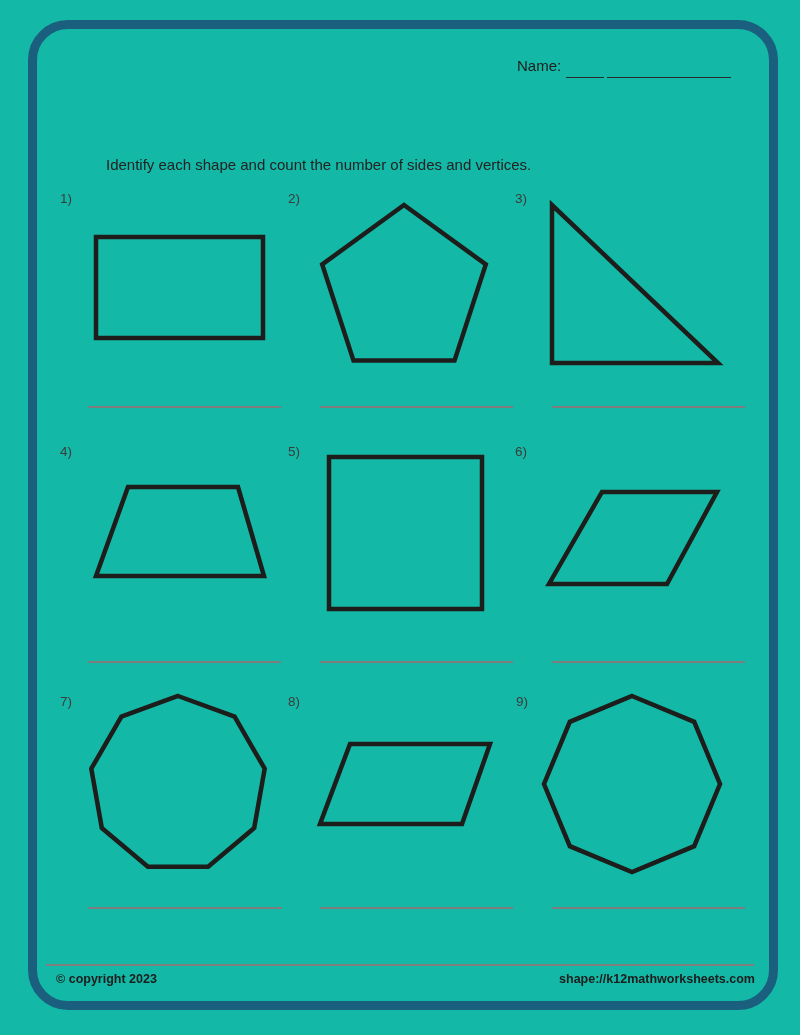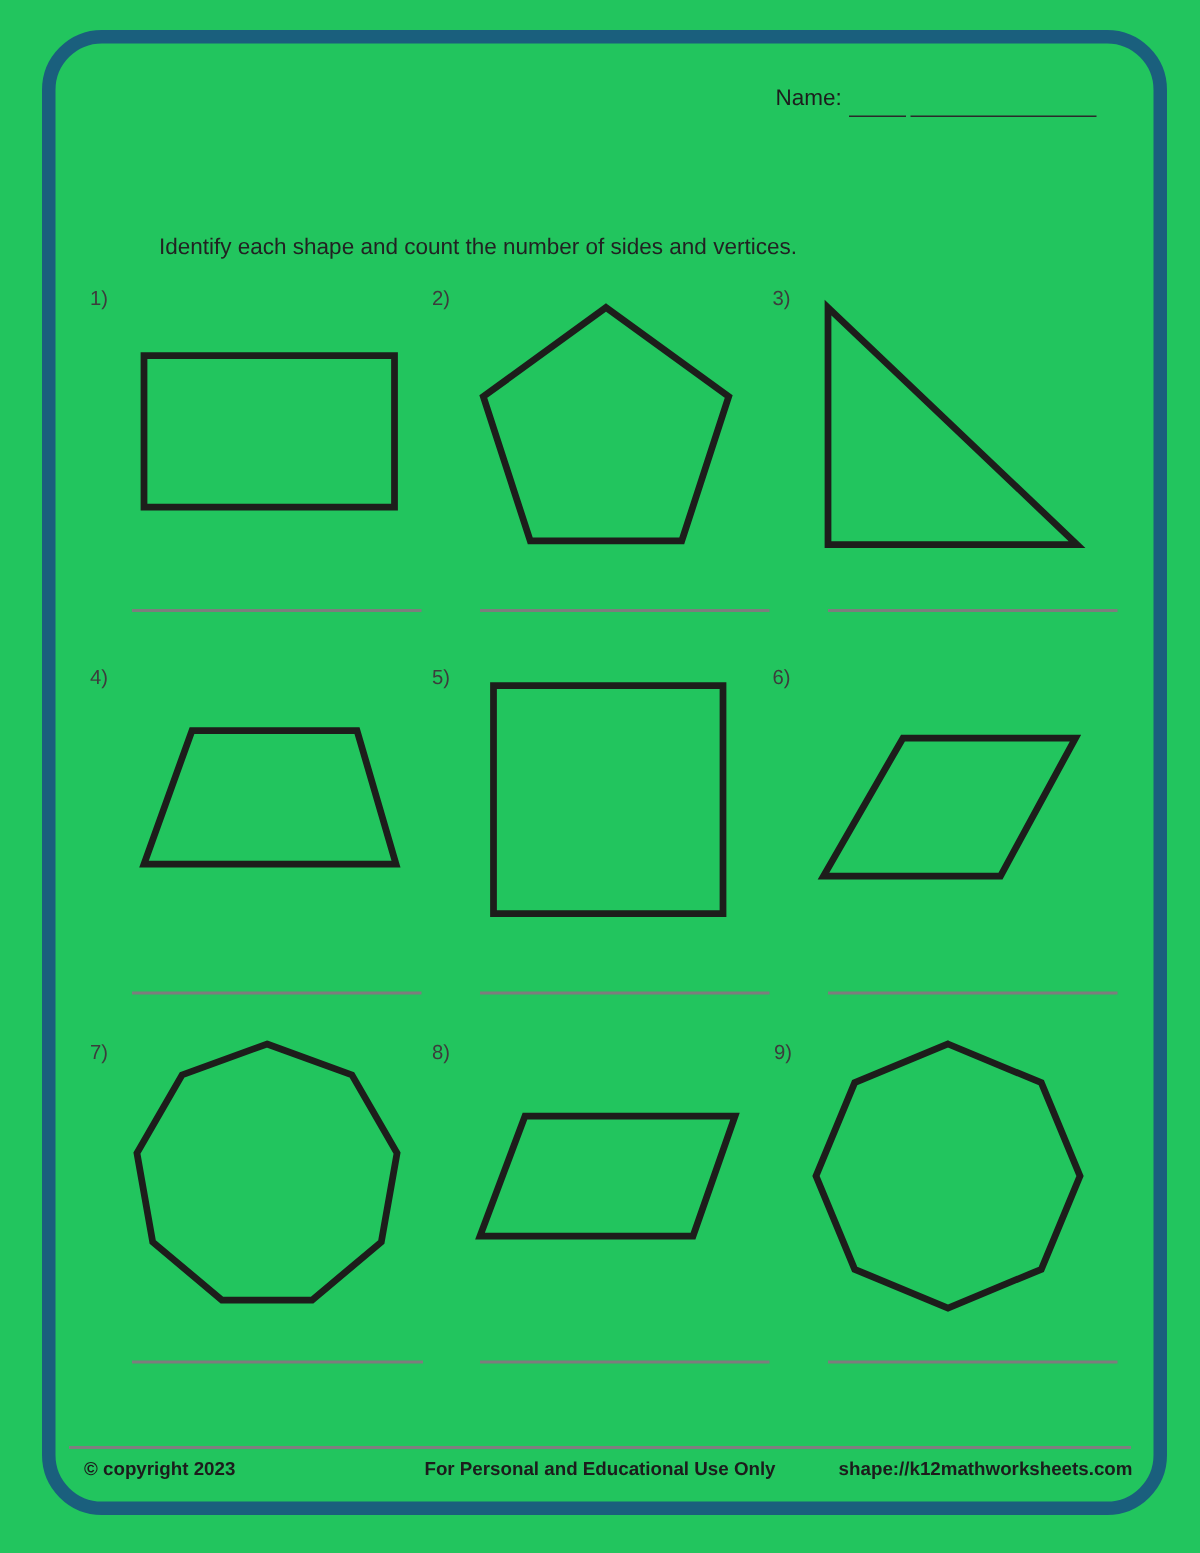--- a/index.html
+++ b/index.html
@@ -1,19 +1,19 @@
 <!DOCTYPE html>
 <html><head>
 <meta charset="utf-8">
 <style>
   html,body{margin:0;padding:0;background:#ffffff;}
   #page{
     position:relative;
     width:800px;height:1035px;
-    background:#22c55e;
+    background:#14b8a6;
     font-family:"Liberation Sans", sans-serif;
     color:#1f1f1f;
     overflow:hidden;
   }
   #frame{
     position:absolute;
     left:28px;top:20px;
     width:732px;height:972px;
     border:9px solid #1a5f7d;
     border-radius:40px;
@@ -122,16 +122,15 @@
   <div class="answer-line" style="left:552px;top:406px;width:193px;"></div>
   <div class="answer-line" style="left:88px;top:661px;width:193px;"></div>
   <div class="answer-line" style="left:320px;top:661px;width:193px;"></div>
   <div class="answer-line" style="left:552px;top:661px;width:193px;"></div>
   <div class="answer-line" style="left:88px;top:907px;width:194px;"></div>
   <div class="answer-line" style="left:320px;top:907px;width:193px;"></div>
   <div class="answer-line" style="left:552px;top:907px;width:193px;"></div>
 
   <div id="footer-rule"></div>
   <div id="footer-copyright" class="footer-text">© copyright 2023</div>
-  <div id="footer-usage" class="footer-text">For Personal and Educational Use Only</div>
   <div id="footer-url" class="footer-text">shape://k12mathworksheets.com</div>
 
 </div>
 
 </body></html>

